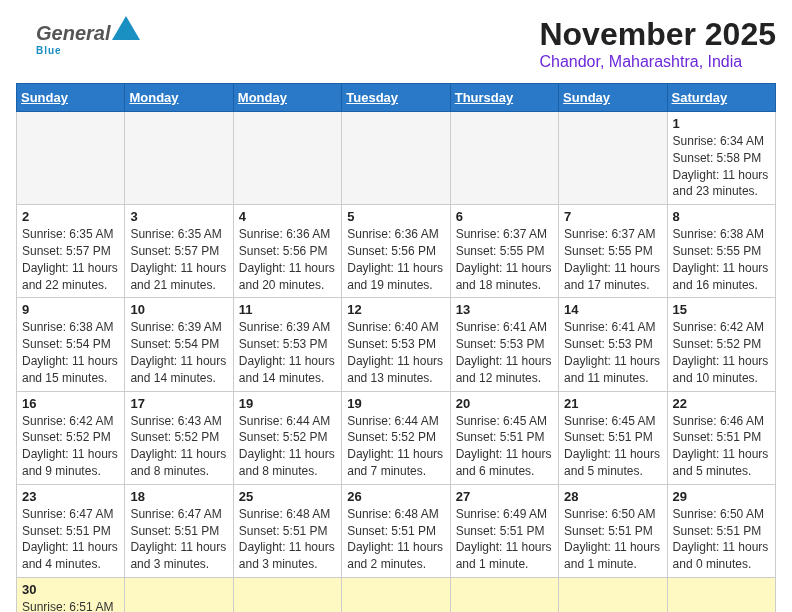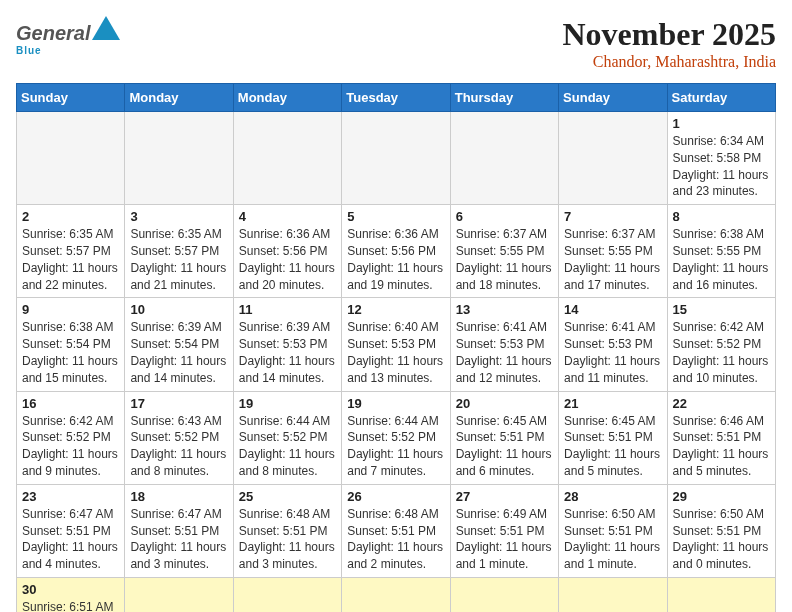--- a/index.html
+++ b/index.html
@@ -8,52 +8,53 @@
       background: #fff;
       width: 792px;
       min-height: 612px;
       padding: 16px;
     }
     .header-area {
       display: flex;
       justify-content: space-between;
       align-items: flex-start;
       margin-bottom: 12px;
+      margin-left: 20px;
     }
     .logo {
       display: flex;
       flex-direction: column;
       align-items: flex-start;
     }
     .title-area {
-      text-align: right;
-      font-family: Liberation Serif, serif;
+      text-align: left;
     }
     .month-title {
       font-size: 32px;
       font-weight: bold;
       color: #222;
     }
     .location-title {
       font-size: 16px;
-      color: #c2410c;
+      color: #6d28d9;
     }
     .calendar {
       width: 100%;
       border-collapse: collapse;
       border: 1px solid #ccc;
     }
     .calendar th {
       background: #2979c8;
       color: #fff;
       font-size: 13px;
       font-weight: bold;
       padding: 6px 4px;
       text-align: left;
       border: 1px solid #1a60a8;
+      text-decoration: underline;
     }
     .calendar td {
       vertical-align: top;
       border: 1px solid #ccc;
       padding: 4px 5px;
       font-size: 10.5px;
       color: #333;
       width: calc(100% / 7);
       min-height: 70px;
       height: 70px;

